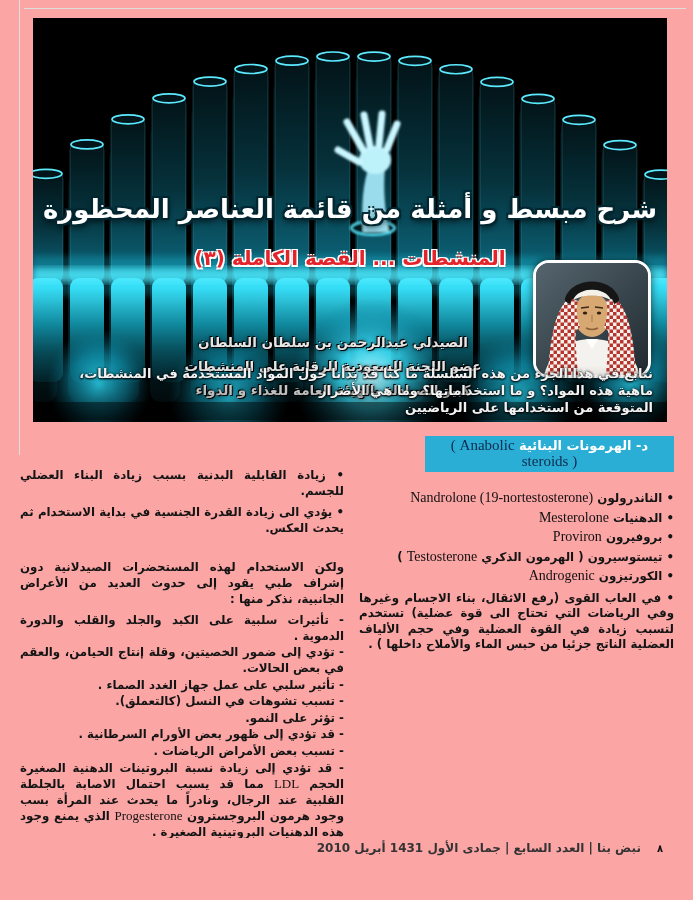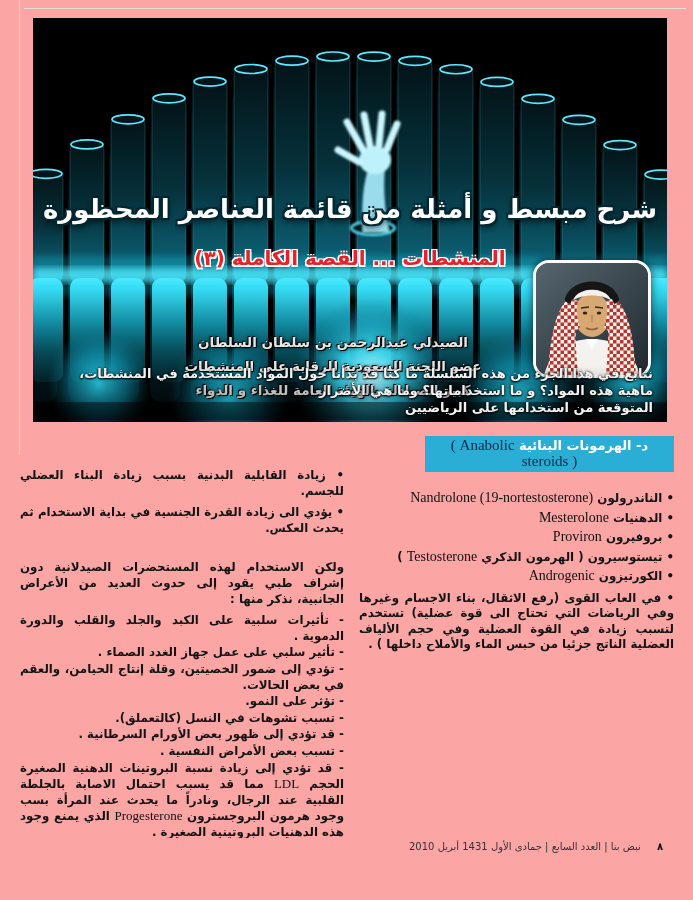--- a/index.html
+++ b/index.html
@@ -45,21 +45,21 @@
   .sec-band .seg-en{font-family:"Liberation Serif",serif;font-weight:normal;color:#0f2b4e;font-size:15px;}
   .seg-en{font-family:"Liberation Serif",serif;font-weight:normal;font-size:13px;color:#111;}
   .drugs{margin:18px 0 6px;}
   .drug{text-align:right;line-height:16.5px;margin:0 0 3px;}
   .drug .seg-en{font-size:14px;}
   .strong{color:#000;}
 
   
   .footer{position:absolute;top:841px;right:30px;display:flex;direction:rtl;align-items:center;gap:16px;}
   .pnum{font-size:10px;font-weight:bold;color:#111;}
-  .issue{font-size:10px;color:#333;direction:rtl;}
+  .issue{font-size:12px;color:#333;direction:rtl;font-weight:bold;}
 </style>
 </head>
 <body>
 
 <div class="page">
   <div class="edge-top"></div>
   <div class="edge-left"></div>
 
   <div class="hero">
     <svg id="hero-art" class="art" width="634" height="404" viewBox="0 0 634 404">
@@ -258,26 +258,26 @@
       </div>
       <p>• في العاب القوى (رفع الاثقال، بناء الاجسام وغيرها وفي الرياضات التي تحتاج الى قوة عضلية)  تستخدم لتسبب زيادة في القوة العضلية وفي حجم الألياف العضلية الناتج جزئيا من حبس الماء والأملاح داخلها ) .</p>
 
     </div>
 
     <div class="col col-left">
       <p>• زيادة القابلية البدنية بسبب زيادة البناء العضلي للجسم.</p>
       <p>• يؤدي الى زيادة القدرة الجنسية في بداية الاستخدام ثم يحدث العكس.</p>
       <p class="gap-top">ولكن الاستخدام لهذه المستحضرات الصيدلانية دون إشراف طبي يقود إلى حدوث العديد من الأعراض الجانبية، نذكر منها :</p>
       <p class="tight">- تأثيرات سلبية على الكبد والجلد والقلب والدورة الدموية .</p>
+      <p class="tight">- تؤدي إلى ضمور الخصيتين، وقلة إنتاج الحيامن، والعقم في بعض الحالات.</p>
       <p class="tight">- تأثير سلبي على عمل جهاز الغدد الصماء .</p>
-      <p class="tight">- تؤدي إلى ضمور الخصيتين، وقلة إنتاج الحيامن، والعقم في بعض الحالات.</p>
+      <p class="tight">- تسبب تشوهات في النسل (كالتعملق).</p>
       <p class="tight">- تؤثر على النمو.</p>
-      <p class="tight">- تسبب تشوهات في النسل (كالتعملق).</p>
       <p class="tight">- قد تؤدي إلى ظهور بعض الأورام السرطانية .</p>
-      <p class="tight">- تسبب بعض الأمراض النفسية .</p>
+      <p class="tight">- تسبب بعض الأمراض الرياضات .</p>
       <p class="tight"><span class="seg-ar">- قد تؤدي إلى زيادة نسبة البروتينات الدهنية الصغيرة الحجم </span><span class="seg-en" dir="ltr">LDL</span><span class="seg-ar"> مما قد يسبب احتمال الاصابة بالجلطة القلبية عند الرجال،  ونادراً ما يحدث عند المرأة بسب وجود هرمون البروجسترون </span><span class="seg-en" dir="ltr">Progesterone</span><span class="seg-ar"> الذي يمنع وجود هذه الدهنيات البروتينية الصغيرة .</span></p>
       <p class="gap-top indent"><span class="seg-ar">من جهة أخرى تستخدم النساء الرياضيات خلاصة الهرمون الذكري التيستيرون </span></p>
     </div>
   </div>
 
   <div class="footer">
     <span class="pnum">٨</span>
     <span class="issue">نبض بنا | العدد السابع | جمادى الأول 1431 أبريل 2010</span>
   </div>
 </div>

